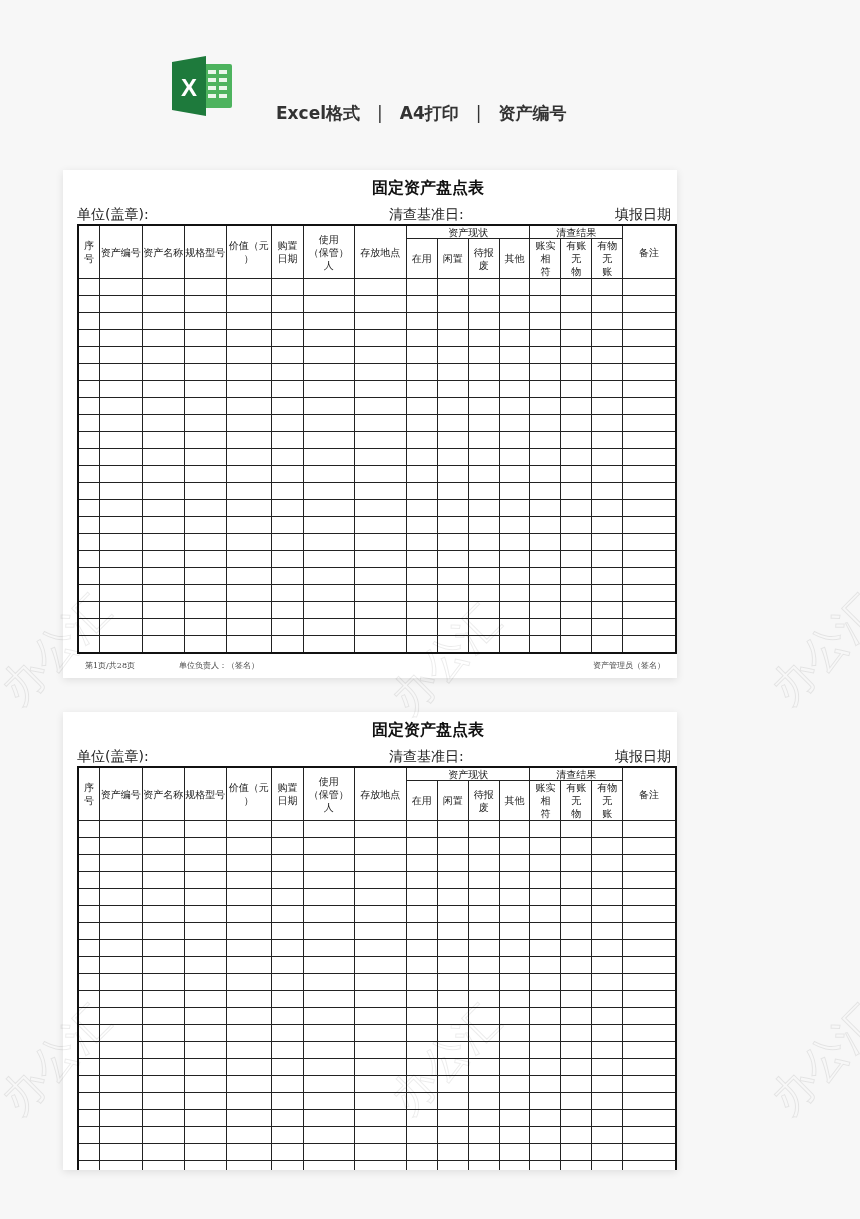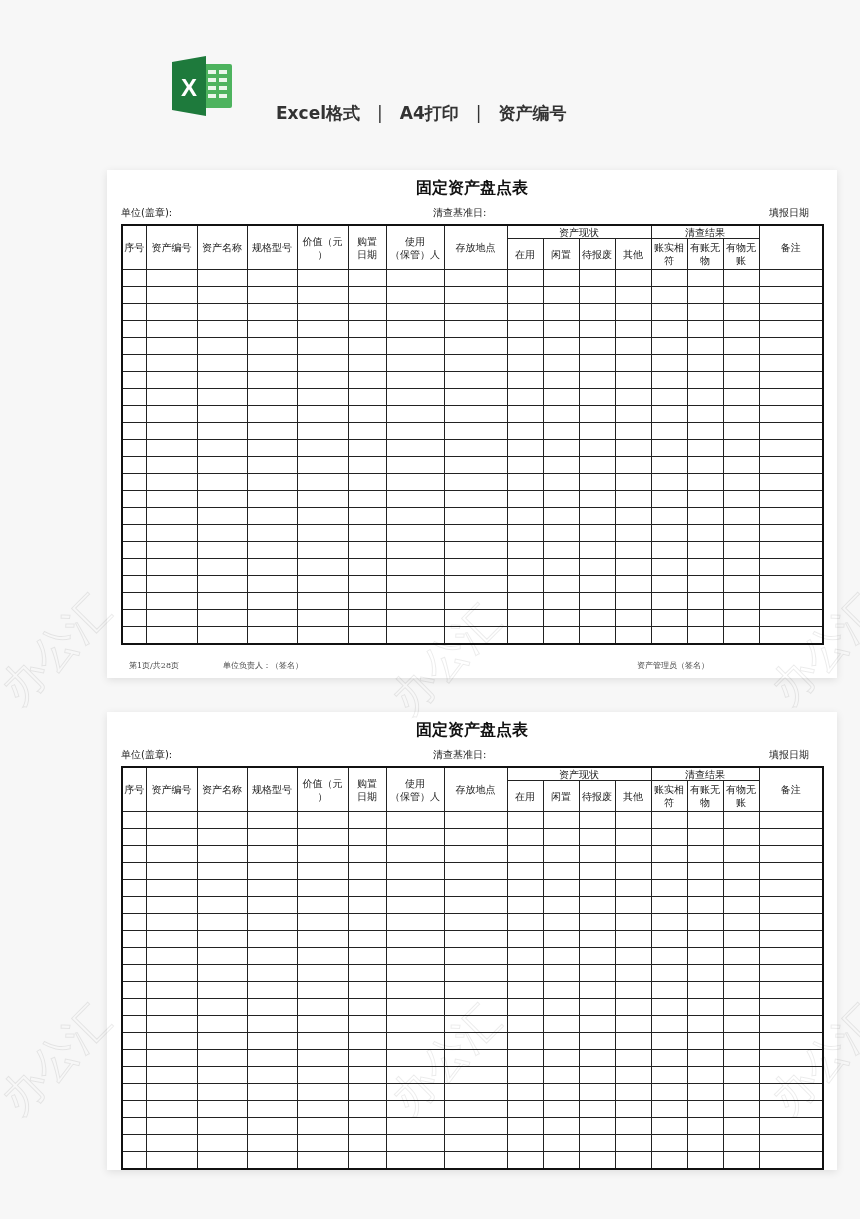--- a/index.html
+++ b/index.html
@@ -4,28 +4,28 @@
 <style>
   html, body { margin:0; padding:0; }
   body { width:860px; height:1219px; background:#f7f7f7; position:relative; overflow:hidden;
          font-family:"DejaVu Sans","Liberation Sans",sans-serif; }
   .header { position:absolute; left:0; top:0; width:860px; height:150px; }
   .xl-icon { position:absolute; left:172px; top:56px; width:62px; height:60px; }
   .app-title { position:absolute; left:276px; top:52px; font-size:29px; font-weight:bold; color:#2e8b3a; letter-spacing:1px; }
   .app-sub { position:absolute; left:276px; top:102px; font-size:17px; font-weight:bold; color:#333; white-space:nowrap; }
   .app-sub .sep { display:inline-block; margin:0 17px; font-weight:normal; }
 
-  .page { position:absolute; left:63px; width:730px; background:#fff; box-shadow:0 2px 8px rgba(0,0,0,0.10); overflow:hidden;margin-left:44px; }
+  .page { position:absolute; left:63px; width:614px; background:#fff; box-shadow:0 2px 8px rgba(0,0,0,0.10); overflow:hidden; }
   .page1 { top:170px; height:508px; }
   .page2 { top:712px; height:458px; }
   .sheet-title { position:absolute; left:0; width:730px; top:8px; text-align:center; font-size:16px; font-weight:bold; color:#111; }
-  .meta { position:absolute; top:36px; font-size:10px; color:#222; white-space:nowrap; }
+  .meta { position:absolute; top:36px; font-size:14px; color:#222; white-space:nowrap; }
   .meta-unit { left:14px; }
   .meta-date { left:326px; }
-  .meta-fill { right:28px; }
+  .meta-fill { right:6px; }
 
   table.grid { position:absolute; left:14px; top:54px; border-collapse:collapse; table-layout:fixed; border:2px solid #111; }
   table.grid td, table.grid th { border:1px solid #222; padding:0; font-size:10px; font-weight:normal; color:#222; text-align:center; vertical-align:middle; line-height:13px; overflow:hidden; }
   table.grid th.group { height:12px; font-size:10px; line-height:11px;text-align:center; }
   table.grid th.sub { height:30px; }
   table.grid td { height:16px; }
 
   .footer { position:absolute; top:490px; font-family:"DejaVu Serif","Liberation Serif",serif; font-size:8px; color:#444; white-space:nowrap; }
   .f-page { left:22px; }
   .f-head { left:116px; }

